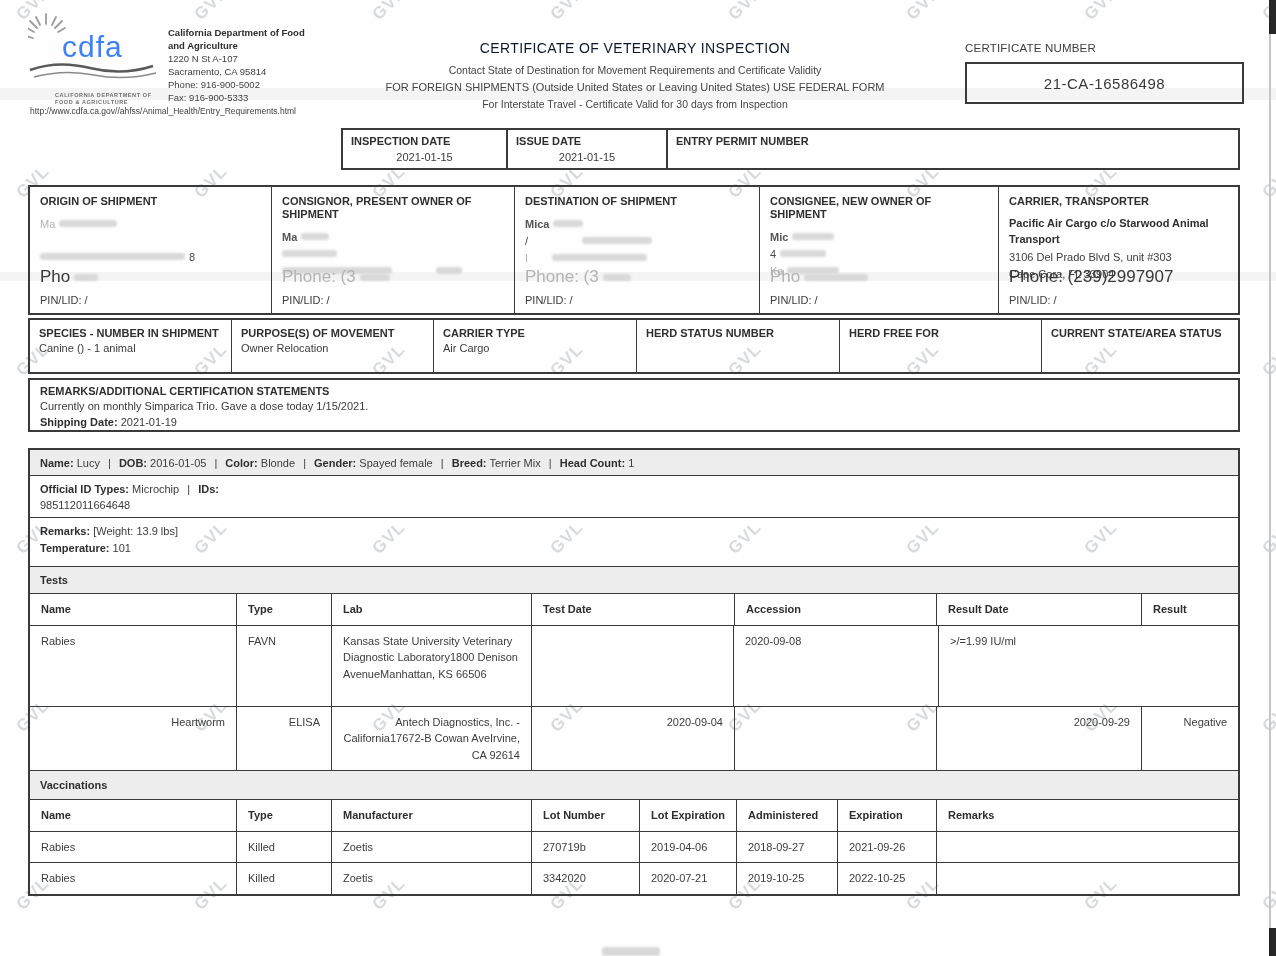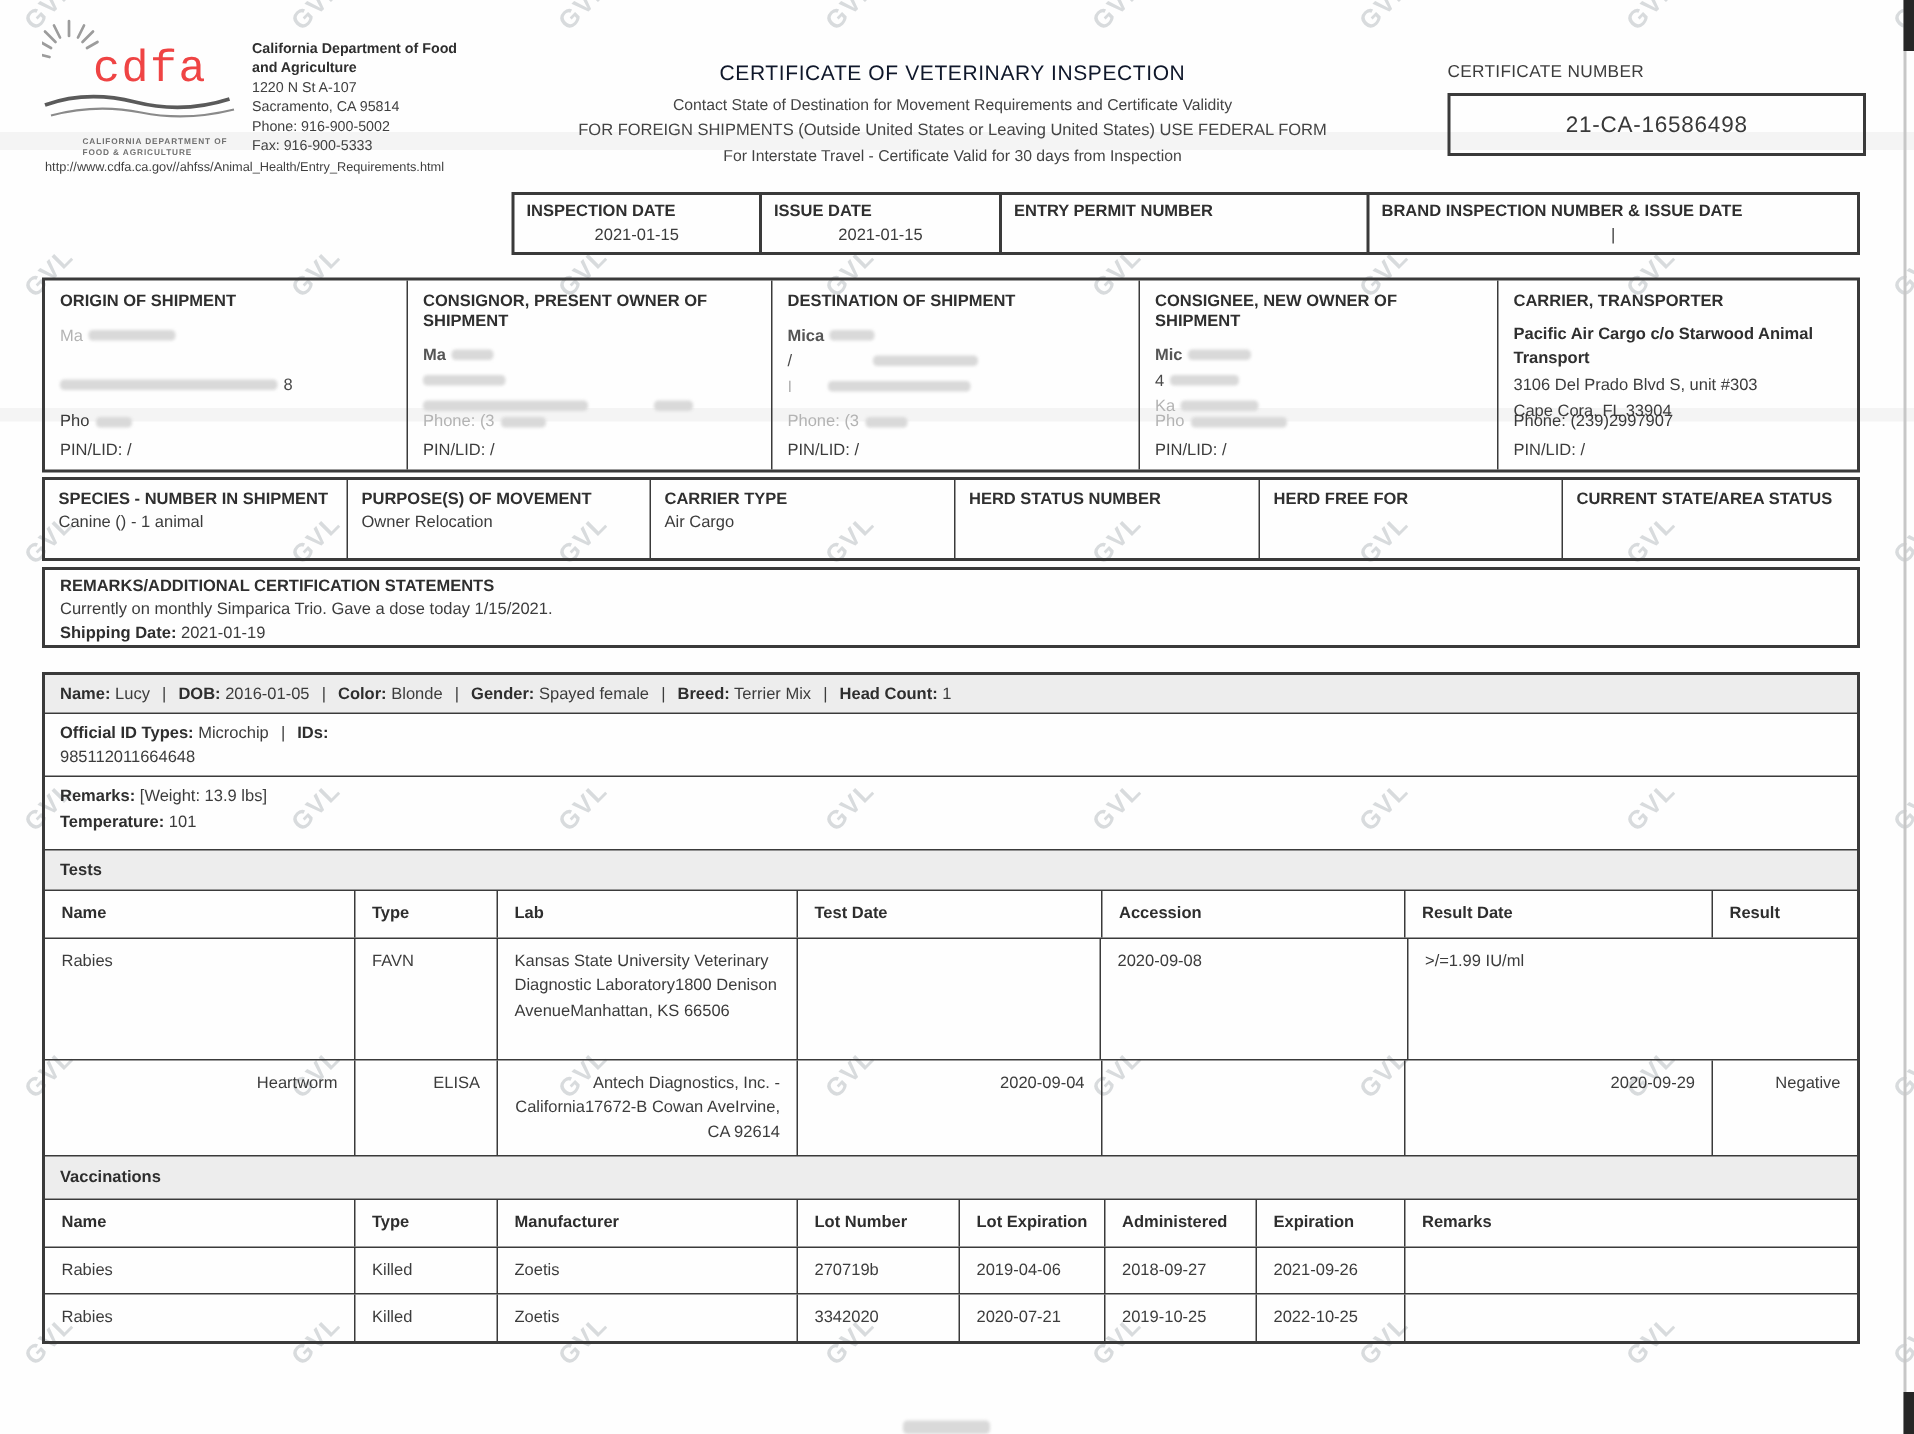--- a/index.html
+++ b/index.html
@@ -13,21 +13,21 @@
       letter-spacing:1px; transform:rotate(-45deg); user-select:none;}
   .scan-band{position:absolute; left:0; width:1276px; background:#f4f4f4; z-index:0;}
   .edge{position:absolute; background:#262626; z-index:3;}
   .edge-line{position:absolute; background:#c7c7c7; z-index:2;}
   .smudge-foot{position:absolute; left:602px; top:947px; width:58px; height:9px;
       background:#d9d9d9; border-radius:3px; filter:blur(1px); z-index:1;}
 
   .z{position:absolute; z-index:1;}
 
   
-  .brand-text{font-family:Liberation Mono, monospace; font-size:30px; color:#ef4444; letter-spacing:1px;}
+  .brand-text{font-family:Liberation Sans, sans-serif; font-size:30px; color:#3b82f6; letter-spacing:1px;}
   .logo-caption{font-size:5.5px; font-weight:bold; letter-spacing:.6px; color:#6f6f6f; line-height:6.5px;}
   .agency{font-size:9.5px; line-height:13px; color:#3f3f3f;}
   .agency .b{font-weight:bold;}
   .url{font-size:8.5px; color:#3f3f3f;}
   .title-block{text-align:center;}
   .doc-title{font-size:14px; letter-spacing:.4px; color:#0f172a; margin-bottom:8px;}
   .doc-sub{font-size:10.5px; color:#444; margin-bottom:5px;}
   .cert-label{font-size:11.5px; color:#3c3c3c; letter-spacing:.2px;}
   .cert-box{border:2px solid #3a3a3a; width:275px; height:38px; display:flex;
       align-items:center; justify-content:center; font-size:15px; letter-spacing:.5px; background:transparent;}
@@ -42,21 +42,21 @@
   .center-val{text-align:center; margin-top:3px;}
 
   
   .party{border-right:1.5px solid #3a3a3a; box-sizing:border-box; position:relative; padding:8px 10px;}
   .party:last-child{border-right:none;}
   .ptitle{font-weight:bold; font-size:11px; line-height:13px; color:#2f2f2f; margin-bottom:7px;}
   .pline{font-size:11px; height:17px; display:flex; align-items:center; gap:4px; color:#4a4a4a;text-align:right;}
   .smudge{height:7px; background:#d9d9d9; border-radius:3px; filter:blur(1px); display:inline-block;}
   .faded{color:#b3b3b3; filter:blur(.5px);}
   .semib{font-weight:bold; color:#555;}
-  .pphone{position:absolute; bottom:26px; left:10px; font-size:11px; display:flex; gap:4px; align-items:center;}
+  .pphone{position:absolute; bottom:26px; left:10px; font-size:17px; display:flex; gap:4px; align-items:center;}
   .ppin{position:absolute; bottom:7px; left:10px; font-size:11px; color:#3c3c3c;}
   .carrier-name{font-weight:bold; font-size:11px; line-height:16px; color:#2f2f2f; margin-bottom:2px;}
   .carrier-line{font-size:11px; line-height:16.5px; color:#3c3c3c;}
 
   
   .mcell{border-right:1.5px solid #3a3a3a; box-sizing:border-box; padding:7px 9px;}
   .mcell:last-child{border-right:none;}
 
   
   .remarks-line{font-size:11px; line-height:16px; color:#3c3c3c;}
@@ -187,24 +187,20 @@
       <div class="lbl">INSPECTION DATE</div>
       <div class="val center-val">2021-01-15</div>
     </div>
     <div class="dcell" style="width:160px;">
       <div class="lbl">ISSUE DATE</div>
       <div class="val center-val">2021-01-15</div>
     </div>
     <div class="dcell" style="width:245px;">
       <div class="lbl">ENTRY PERMIT NUMBER</div>
     </div>
-    <div class="dcell" style="flex:1;">
-      <div class="lbl">BRAND INSPECTION NUMBER &amp; ISSUE DATE</div>
-      <div class="val center-val">|</div>
-    </div>
   </div>
 
   <div class="z bx flexrow" style="left:28px; top:185px; width:1212px; height:130px;">
 
     <div class="party" style="width:242px;">
       <div class="ptitle">ORIGIN OF SHIPMENT</div>
       <div class="pline" style="margin-top:2px;">
         <span class="faded">Ma</span>
         <span class="smudge" style="width:58px;"></span>
       </div>

